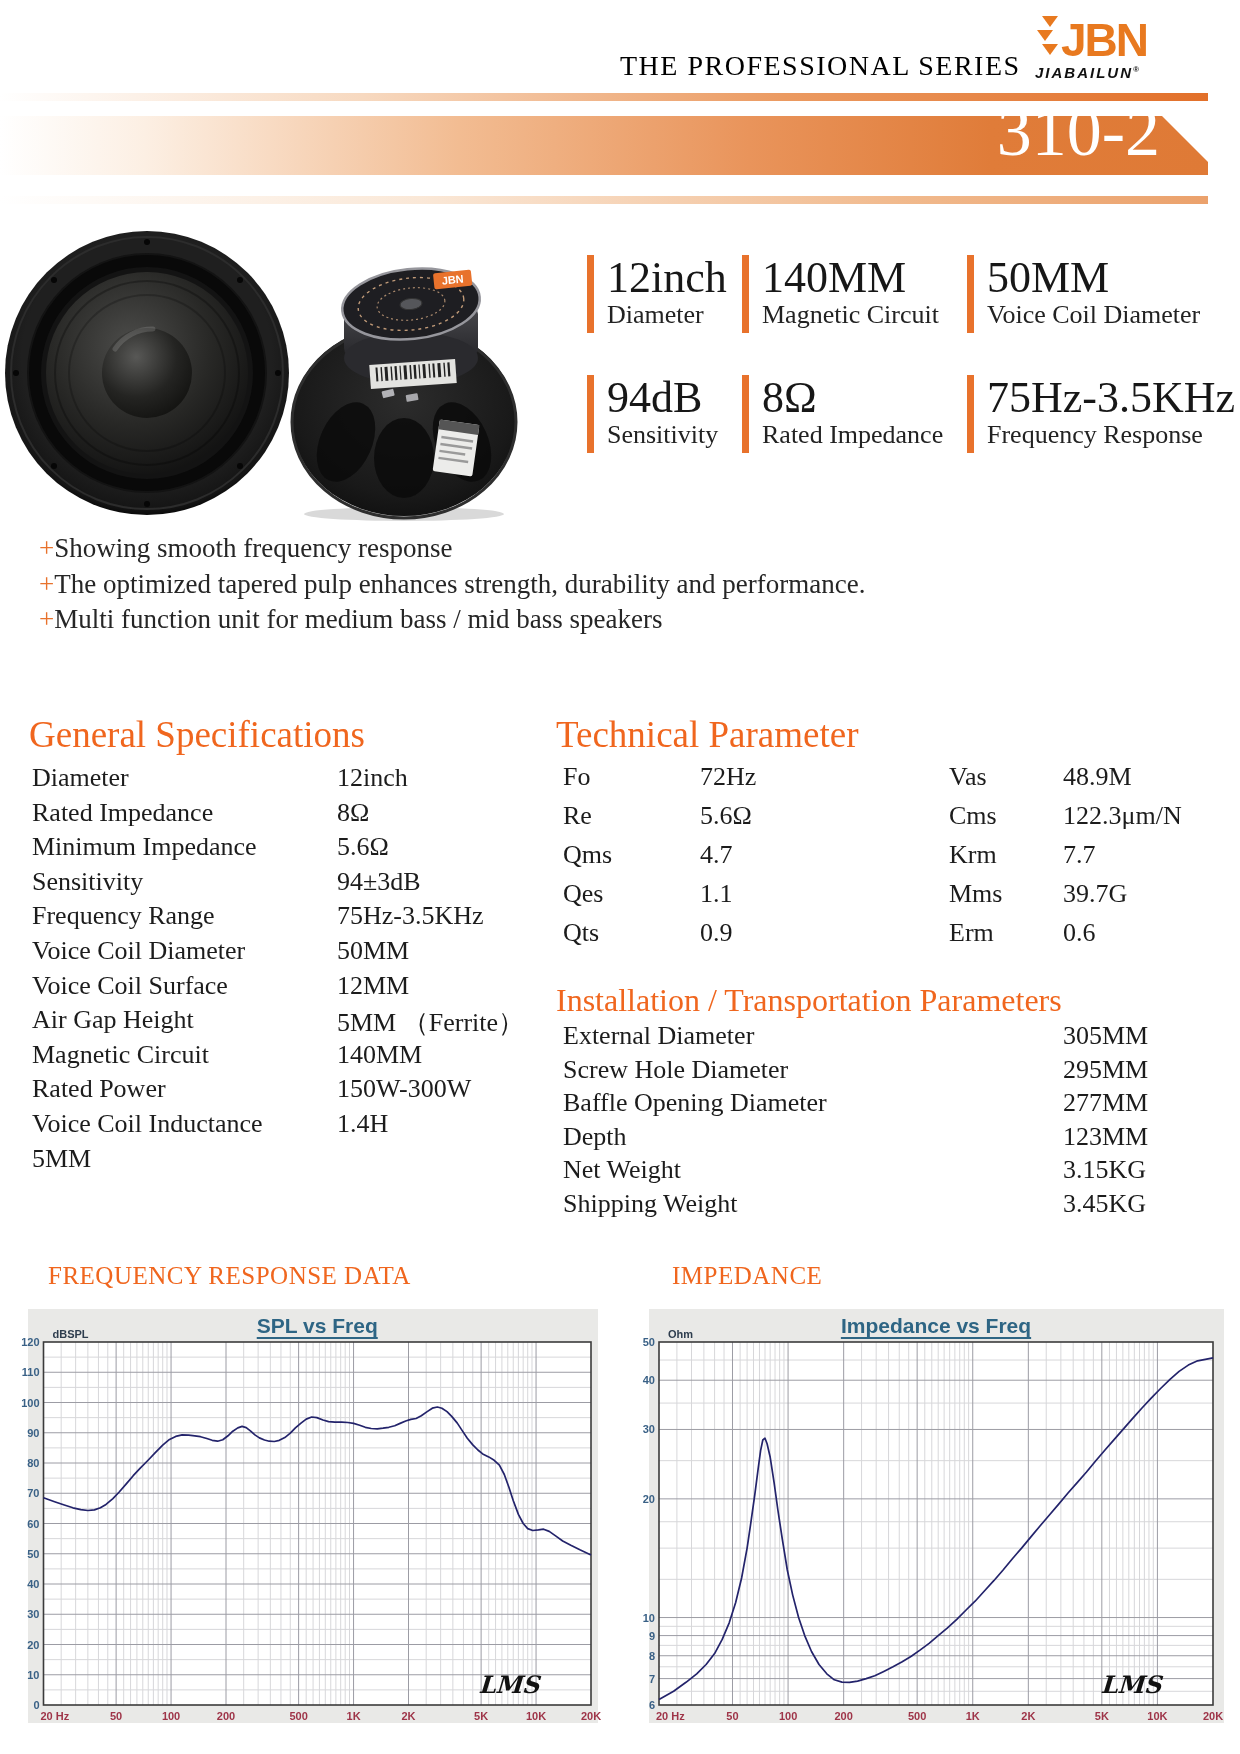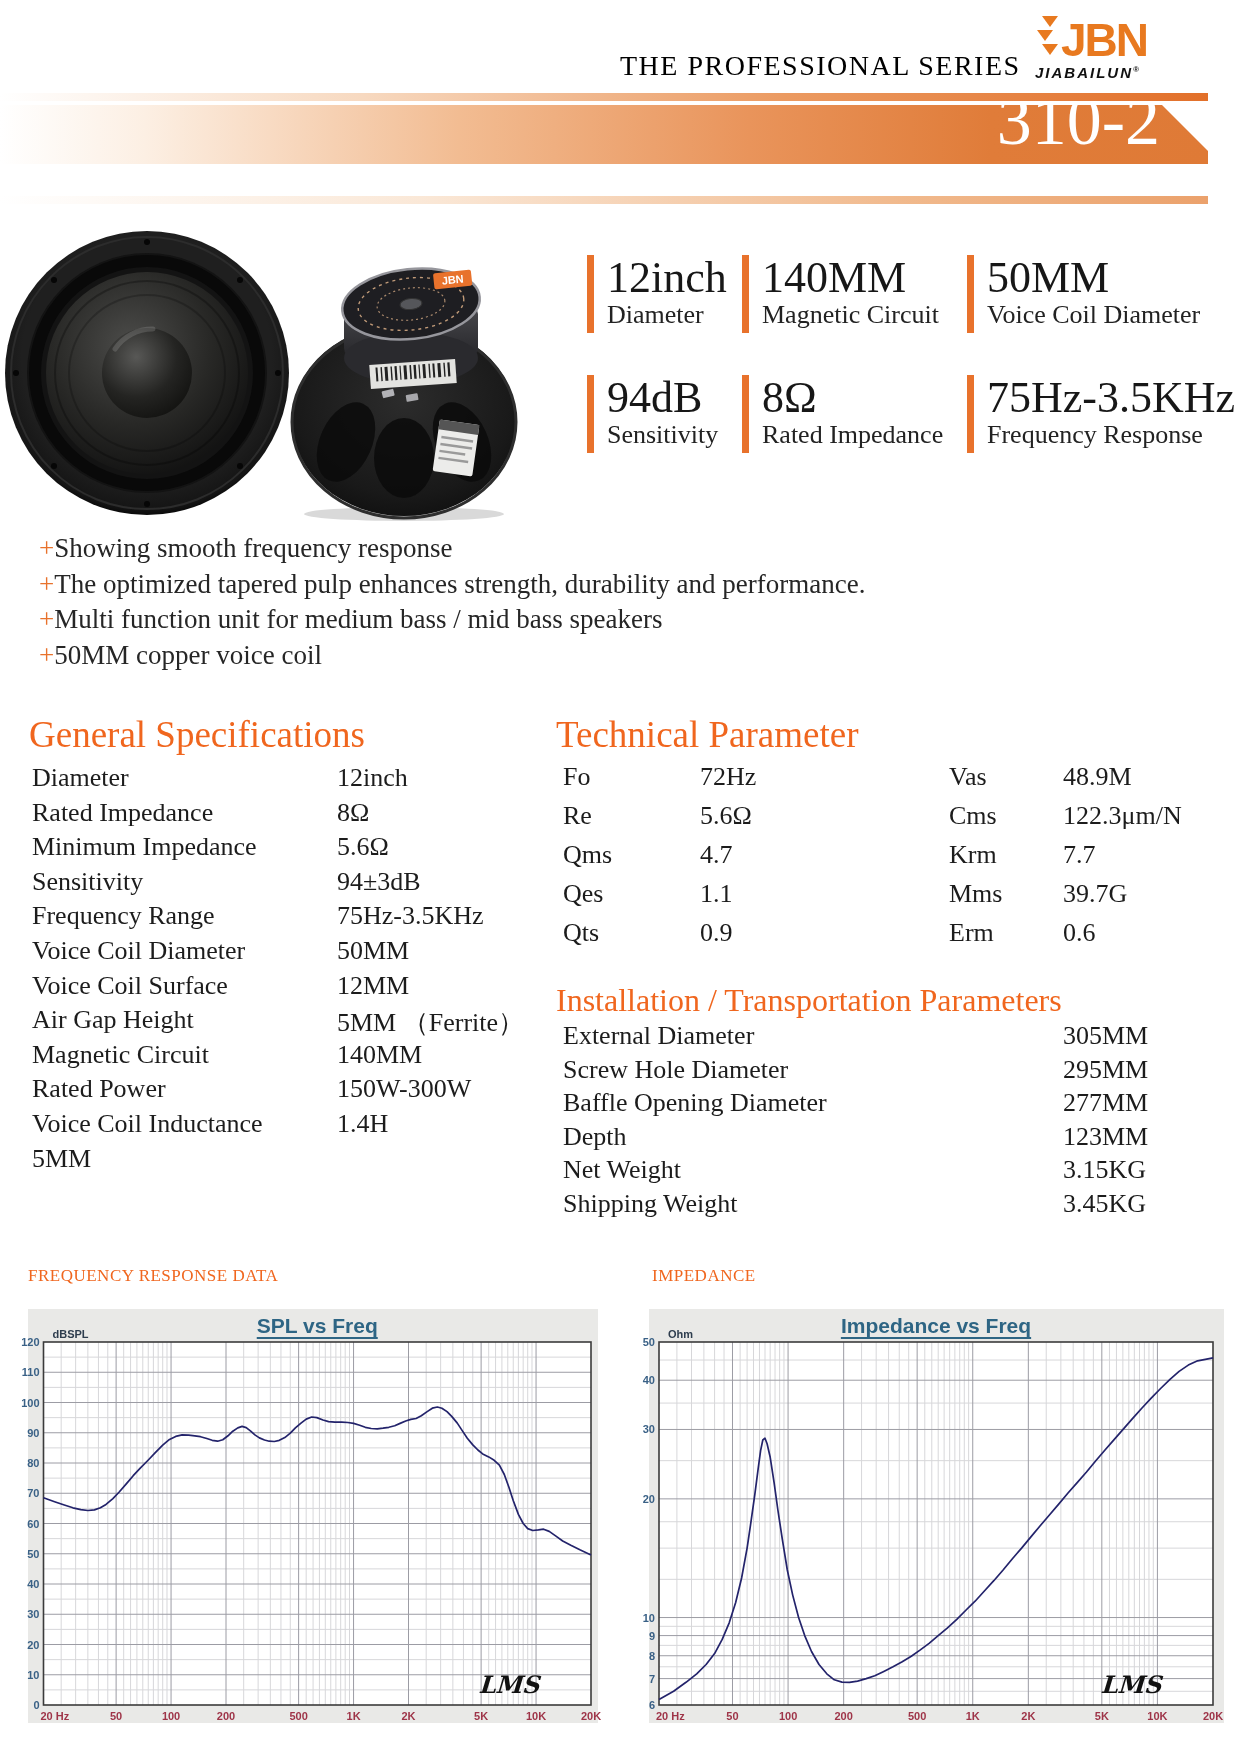--- a/index.html
+++ b/index.html
@@ -8,42 +8,42 @@
   .abs{position:absolute;}
 
   
   .series-title{left:620px;top:50px;font-size:28px;letter-spacing:1.5px;color:#000000;}
   .logo{left:1035px;top:12px;width:160px;}
   .logo-sub{font-family:"Liberation Sans",sans-serif;font-weight:bold;font-style:italic;
             font-size:15px;letter-spacing:2px;color:#111;margin-top:-2px;}
   .logo-sub sup{font-size:8px;letter-spacing:0;}
   .strip1{left:0;top:93px;width:1208px;height:8px;
           background:linear-gradient(90deg,#ffffff 0%,#f7d9c0 30%,#eb9a61 65%,#e2702a 100%);}
-  .banner{left:0;top:105px;width:1208px;height:59px;
+  .banner{left:0;top:116px;width:1208px;height:59px;
           background:linear-gradient(90deg,#ffffff 0%,#fcefe3 12%,#f2bc92 38%,#e9945b 62%,#e07c39 82%,#df7a36 100%);
           clip-path:polygon(0 0,1162px 0,1208px 46px,1208px 81px,0 81px);}
   .model{position:absolute;right:48px;bottom:8px;font-size:70px;line-height:70px;color:#ffffff;}
   .strip2{left:0;top:196px;width:1208px;height:8px;opacity:.8;
           background:linear-gradient(90deg,#ffffff 0%,#f9e2cd 35%,#eda76f 75%,#e68a47 100%);}
 
   
   .ks{border-left:7px solid #e8722c;padding:1px 0 3px 13px;}
   .ks-value{font-size:44px;line-height:44px;color:#171717;}
   .ks-label{font-size:26px;line-height:30px;color:#222;}
 
   
   .features{left:27px;top:531px;margin-left:12px;}
   .feat{font-size:27px;line-height:35.7px;color:#262626;}
   .feat .plus{color:#e8722c;}
 
   
   .h-orange{color:#f0661e;font-weight:normal;}
   .h1{font-size:37px;line-height:40px;}
   .h2{font-size:32px;line-height:36px;}
-  .h3{font-size:17px;line-height:28px;letter-spacing:.5px;}
+  .h3{font-size:25px;line-height:28px;letter-spacing:.5px;margin-left:20px;}
 
   
   .g-rows{left:32px;top:763px;}
   .g-row{display:flex;height:34.6px;font-size:26px;}
   .g-row .lbl{width:305px;}
   .t-rows{left:563px;top:762px;width:660px;}
   .t-row{position:relative;height:39px;font-size:26px;}
   .t-row span{position:absolute;top:0;}
   .t-l1{left:0;} .t-v1{left:137px;} .t-l2{left:386px;} .t-v2{left:500px;}
   .i-rows{left:563px;top:1021px;width:660px;}
@@ -213,21 +213,20 @@
   </div>
   <div class="abs ks" style="left:967px;top:375px;">
     <div class="ks-value">75Hz-3.5KHz</div>
     <div class="ks-label">Frequency Response</div>
   </div>
 
   <div class="abs features">
     <div class="feat"><span class="plus">+</span><span>Showing smooth frequency response</span></div>
     <div class="feat"><span class="plus">+</span><span>The optimized tapered pulp enhances strength, durability and performance.</span></div>
     <div class="feat"><span class="plus">+</span><span>Multi function unit for medium bass / mid bass speakers</span></div>
-    <div class="feat"><span class="plus">+</span><span>50MM copper voice coil</span></div>
   </div>
 
   <div class="abs h-orange h1" style="left:29px;top:715px;">General Specifications</div>
   <div class="abs g-rows">
     <div class="g-row">
         <span class="lbl">Diameter</span>
         <span>12inch</span>
       </div>
     <div class="g-row">
         <span class="lbl">Rated Impedance</span>

